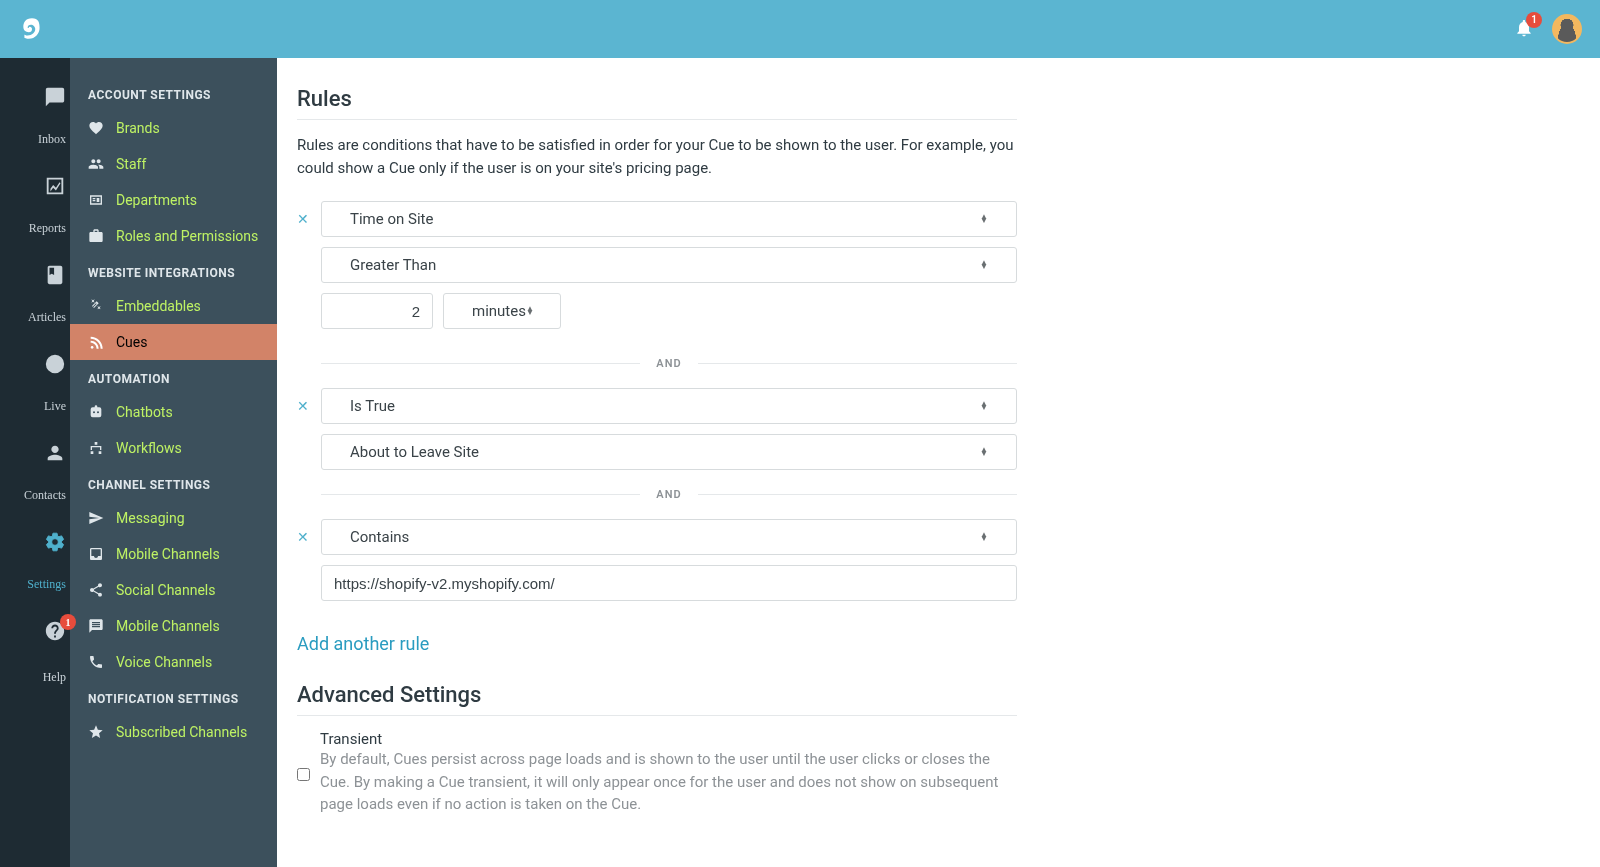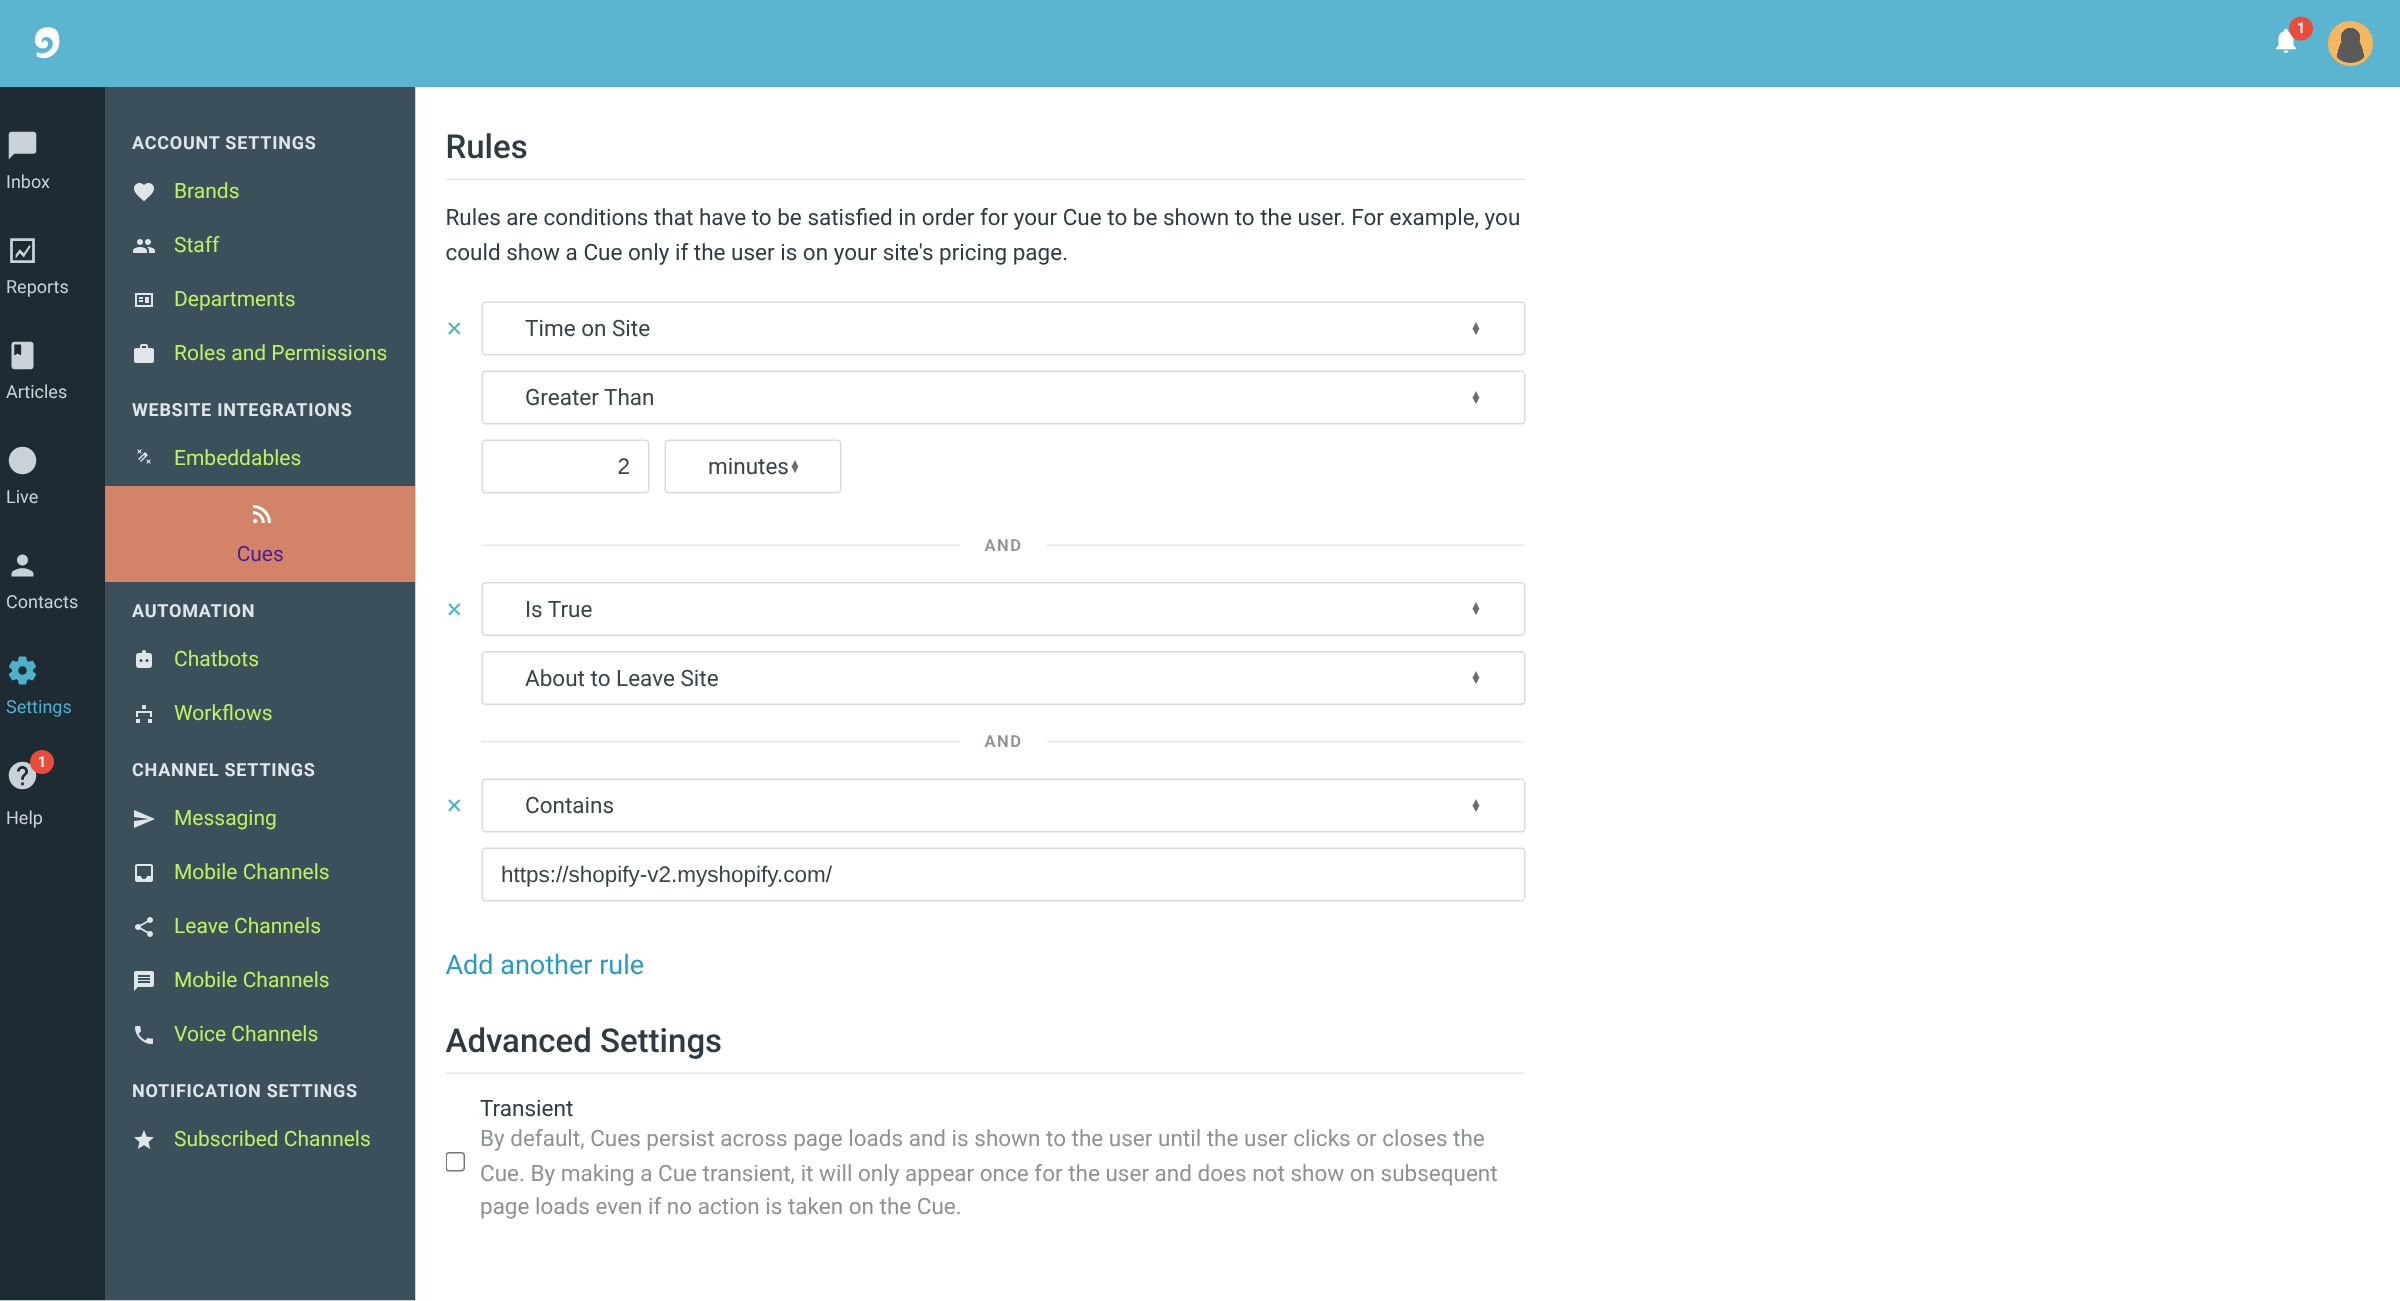--- a/index.html
+++ b/index.html
@@ -13,34 +13,34 @@
 .bell-wrap { position: relative; }
 .bell-wrap svg { width: 20px; height: 20px; fill: #fff; }
 .bell-badge { position: absolute; top: -6px; right: -8px; background: #e74c3c; color: #fff; font-size: 10px; font-weight: 600; width: 16px; height: 16px; border-radius: 50%; display: flex; align-items: center; justify-content: center; }
 .avatar { width: 30px; height: 30px; border-radius: 50%; border: 2px solid #f3b85f; background: radial-gradient(circle at 50% 35%, #5a5a5a 0 30%, transparent 31%), radial-gradient(ellipse at 50% 100%, #5a5a5a 0 50%, transparent 51%); background-color: #f3b85f; }
 
 
 .layout { display: flex; height: calc(100vh - 58px); height: 809px; }
 
 
 .rail { width: 70px; background: #1e2b33; color: #c9d2d8; display: flex; flex-direction: column; align-items: center; padding-top: 14px; }
-.rail-item { display: flex; flex-direction: column; align-items: flex-start; gap: 6px; padding: 14px 4px; cursor: pointer; width: 100%; }
+.rail-item { display: flex; flex-direction: column; align-items: flex-end; gap: 24px; padding: 14px 4px; cursor: pointer; width: 100%; font-family: Liberation Serif, serif; }
 .rail-item span { font-size: 12px; color: #c9d2d8; }
 .rail-item.active span { color: #4fb0cc; }
 .rail-ico { width: 22px; height: 22px; fill: #c9d2d8; }
 .rail-item.active .rail-ico, .rail-item.active .rail-ico * { fill: #4fb0cc; stroke: #4fb0cc; }
 .rail-item .rail-ico-wrap { position: relative; }
 .help-badge { position: absolute; top: -6px; right: -10px; background: #e74c3c; color: #fff; font-size: 10px; font-weight: 600; width: 16px; height: 16px; border-radius: 50%; display: flex; align-items: center; justify-content: center; }
 
 
 .subnav { width: 207px; background: #3c505c; color: #dfe6ea; padding: 18px 0 40px; overflow-y: auto; }
 .subnav-group { padding: 0 18px; }
 .subnav-header { font-size: 12px; font-weight: 700; letter-spacing: 0.5px; color: #dfe6ea; margin: 12px 0 8px 0; }
 .subnav-item { display: flex; align-items: center; gap: 12px; padding: 10px 18px; font-size: 14px; color: #bef264; cursor: pointer; }
-.subnav-item.active { background: #d28368; color: #4c1d95; flex-direction: column; }
+.subnav-item.active { background: #d28368; color: #000000; }
 .subnav-ico { width: 16px; height: 16px; fill: #dfe6ea; flex-shrink: 0; }
 .subnav-item.active .subnav-ico { fill: #fff; }
 
 
 .main { flex: 1; background: #fff; overflow-y: auto; padding: 28px 40px 40px 20px; max-width: 780px; }
 .main h2 { font-size: 22px; font-weight: 500; color: #2f3b42; margin-bottom: 8px; }
 .hr { border: none; border-top: 1px solid #e5e8ea; margin-bottom: 14px; }
 .desc { font-size: 15px; color: #2f3b42; line-height: 1.5; margin-bottom: 22px; max-width: 740px; }
 
 .rule-block { position: relative; margin-bottom: 0; padding-left: 24px; }
@@ -209,21 +209,21 @@
     <div class="subnav-item">
         <svg class="subnav-ico" viewBox="0 0 24 24">
           <path d="M19 3H5c-1.1 0-2 .9-2 2v14c0 1.1.9 2 2 2h14c1.1 0 2-.9 2-2V5c0-1.1-.9-2-2-2zm0 12h-4c0 1.66-1.35 3-3 3s-3-1.34-3-3H5V5h14v10z"></path>
         </svg>
         <span>Mobile Channels</span>
       </div>
     <div class="subnav-item">
         <svg class="subnav-ico" viewBox="0 0 24 24">
           <path d="M18 16.08c-.76 0-1.44.3-1.96.77L8.91 12.7c.05-.23.09-.46.09-.7s-.04-.47-.09-.7l7.05-4.11c.54.5 1.25.81 2.04.81 1.66 0 3-1.34 3-3s-1.34-3-3-3-3 1.34-3 3c0 .24.04.47.09.7L8.04 9.81C7.5 9.31 6.79 9 6 9c-1.66 0-3 1.34-3 3s1.34 3 3 3c.79 0 1.5-.31 2.04-.81l7.12 4.16c-.05.21-.08.43-.08.65 0 1.61 1.31 2.92 2.92 2.92s2.92-1.31 2.92-2.92-1.31-2.92-2.92-2.92z"></path>
         </svg>
-        <span>Leave Channels</span>
+        <span>Social Channels</span>
       </div>
     <div class="subnav-item">
         <svg class="subnav-ico" viewBox="0 0 24 24">
           <path d="M20 2H4c-1.1 0-2 .9-2 2v18l4-4h14c1.1 0 2-.9 2-2V4c0-1.1-.9-2-2-2zm-2 12H6v-2h12v2zm0-3H6V9h12v2zm0-3H6V6h12v2z"></path>
         </svg>
         <span>Mobile Channels</span>
       </div>
     <div class="subnav-item">
         <svg class="subnav-ico" viewBox="0 0 24 24">
           <path d="M6.62 10.79c1.44 2.83 3.76 5.14 6.59 6.59l2.2-2.2c.27-.27.67-.36 1.02-.24 1.12.37 2.33.57 3.57.57.55 0 1 .45 1 1V20c0 .55-.45 1-1 1-9.39 0-17-7.61-17-17 0-.55.45-1 1-1h3.5c.55 0 1 .45 1 1 0 1.25.2 2.45.57 3.57.11.35.03.74-.25 1.02l-2.2 2.2z"></path>

